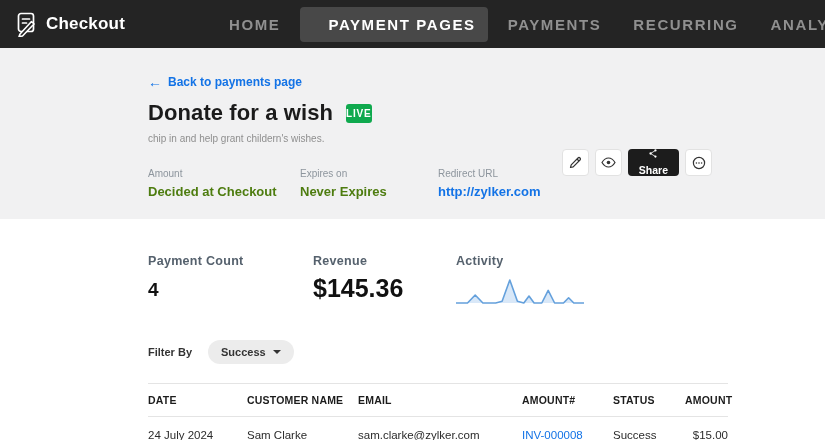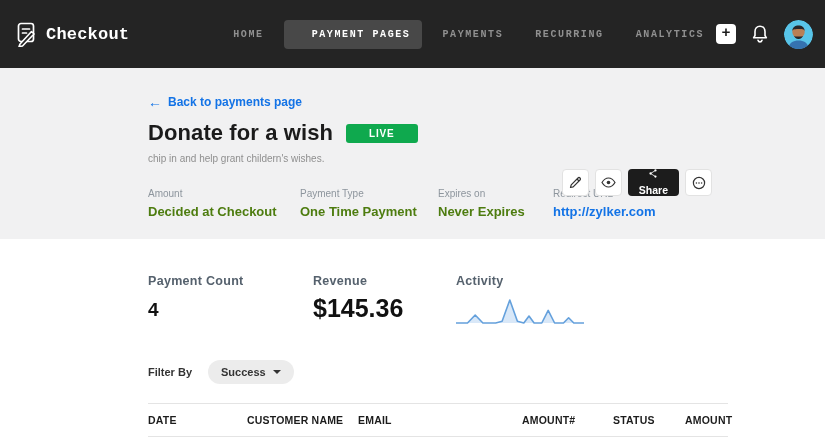--- a/index.html
+++ b/index.html
@@ -6,30 +6,29 @@
   html,body { width:825px; height:440px; }
   body {
     font-family:"Liberation Sans", sans-serif;
     background:#ffffff;
     overflow:hidden;
     -webkit-font-smoothing:antialiased;
   }
 
   
   .topnav {
-    height:68px; background:#242424;
+    height:48px; background:#242424;
     display:flex; align-items:center;
     padding:0 16px 0 14px;
-    font-family:Liberation Mono, monospace;
   }
   .logo { display:flex; align-items:center; gap:8px; cursor:pointer; }
   .logo-text { color:#ffffff; font-size:17px; font-weight:600; letter-spacing:.2px; }
   .nav-links { display:flex; align-items:center; margin-left:92px; gap:8px; }
   .nav-item {
-    color:#909090; font-size:10px; font-weight:bold; letter-spacing:1.6px;
+    color:#909090; font-size:15px; font-weight:bold; letter-spacing:1.6px;
     padding:9px 12px; border-radius:4px; cursor:pointer; white-space:nowrap;
   }
   .nav-item.active { background:#484848; color:#ffffff;padding-left:28px; }
   .nav-right { margin-left:auto; display:flex; align-items:center; gap:15px; }
   .add-btn {
     width:20px; height:20px; background:#ffffff; border-radius:4px;
     display:flex; align-items:center; justify-content:center; cursor:pointer;
   }
   .add-btn span { color:#1c1c1c; font-size:15px; font-weight:bold; line-height:1; margin-top:-1px; }
   .bell-btn { cursor:pointer; display:flex; }
@@ -42,21 +41,21 @@
   }
   .back-link {
     color:#1373e6; font-size:12px; font-weight:bold; cursor:pointer;
     display:inline-flex; align-items:center; gap:6px;
   }
   .back-arrow { font-size:14px; line-height:1; }
   .title-row { display:flex; align-items:center; gap:13px; margin-top:9px; }
   .page-title { font-size:22px; font-weight:bold; color:#1b1b1b; letter-spacing:.1px; }
   .live-badge {
     background:#0fa94e; color:#ffffff; font-size:10px; font-weight:bold;
-    letter-spacing:.8px; padding:4px 23px; border-radius:3px;
+    letter-spacing:.8px; padding:4px 0; border-radius:3px;
   }
   .subtitle { color:#8f8f8f; font-size:10px; margin-top:7px; }
   .actions { position:absolute; top:101px; right:113px; display:flex; gap:6px; }
   .icon-btn {
     width:27px; height:27px; background:#ffffff; border:1px solid #e2e2e2;
     border-radius:4px; display:flex; align-items:center; justify-content:center;
     cursor:pointer;
   }
   .share-btn {
     height:27px; background:#1c1c1c; color:#ffffff; border:none; border-radius:4px;
@@ -198,24 +197,20 @@
         <circle cx="7" cy="7" r="0.8" fill="#333"></circle>
         <circle cx="9.6" cy="7" r="0.8" fill="#333"></circle>
       </svg>
     </button>
   </div>
 
   <div class="info-row">
     <div class="info-item">
       <div class="info-label">Amount</div>
       <div class="info-value">Decided at Checkout</div>
-    </div>
-    <div class="info-item">
-      <div class="info-label">Payment Type</div>
-      <div class="info-value">One Time Payment</div>
     </div>
     <div class="info-item">
       <div class="info-label">Expires on</div>
       <div class="info-value">Never Expires</div>
     </div>
     <div class="info-item">
       <div class="info-label">Redirect URL</div>
       <div class="info-value link">http://zylker.com</div>
     </div>
   </div>

